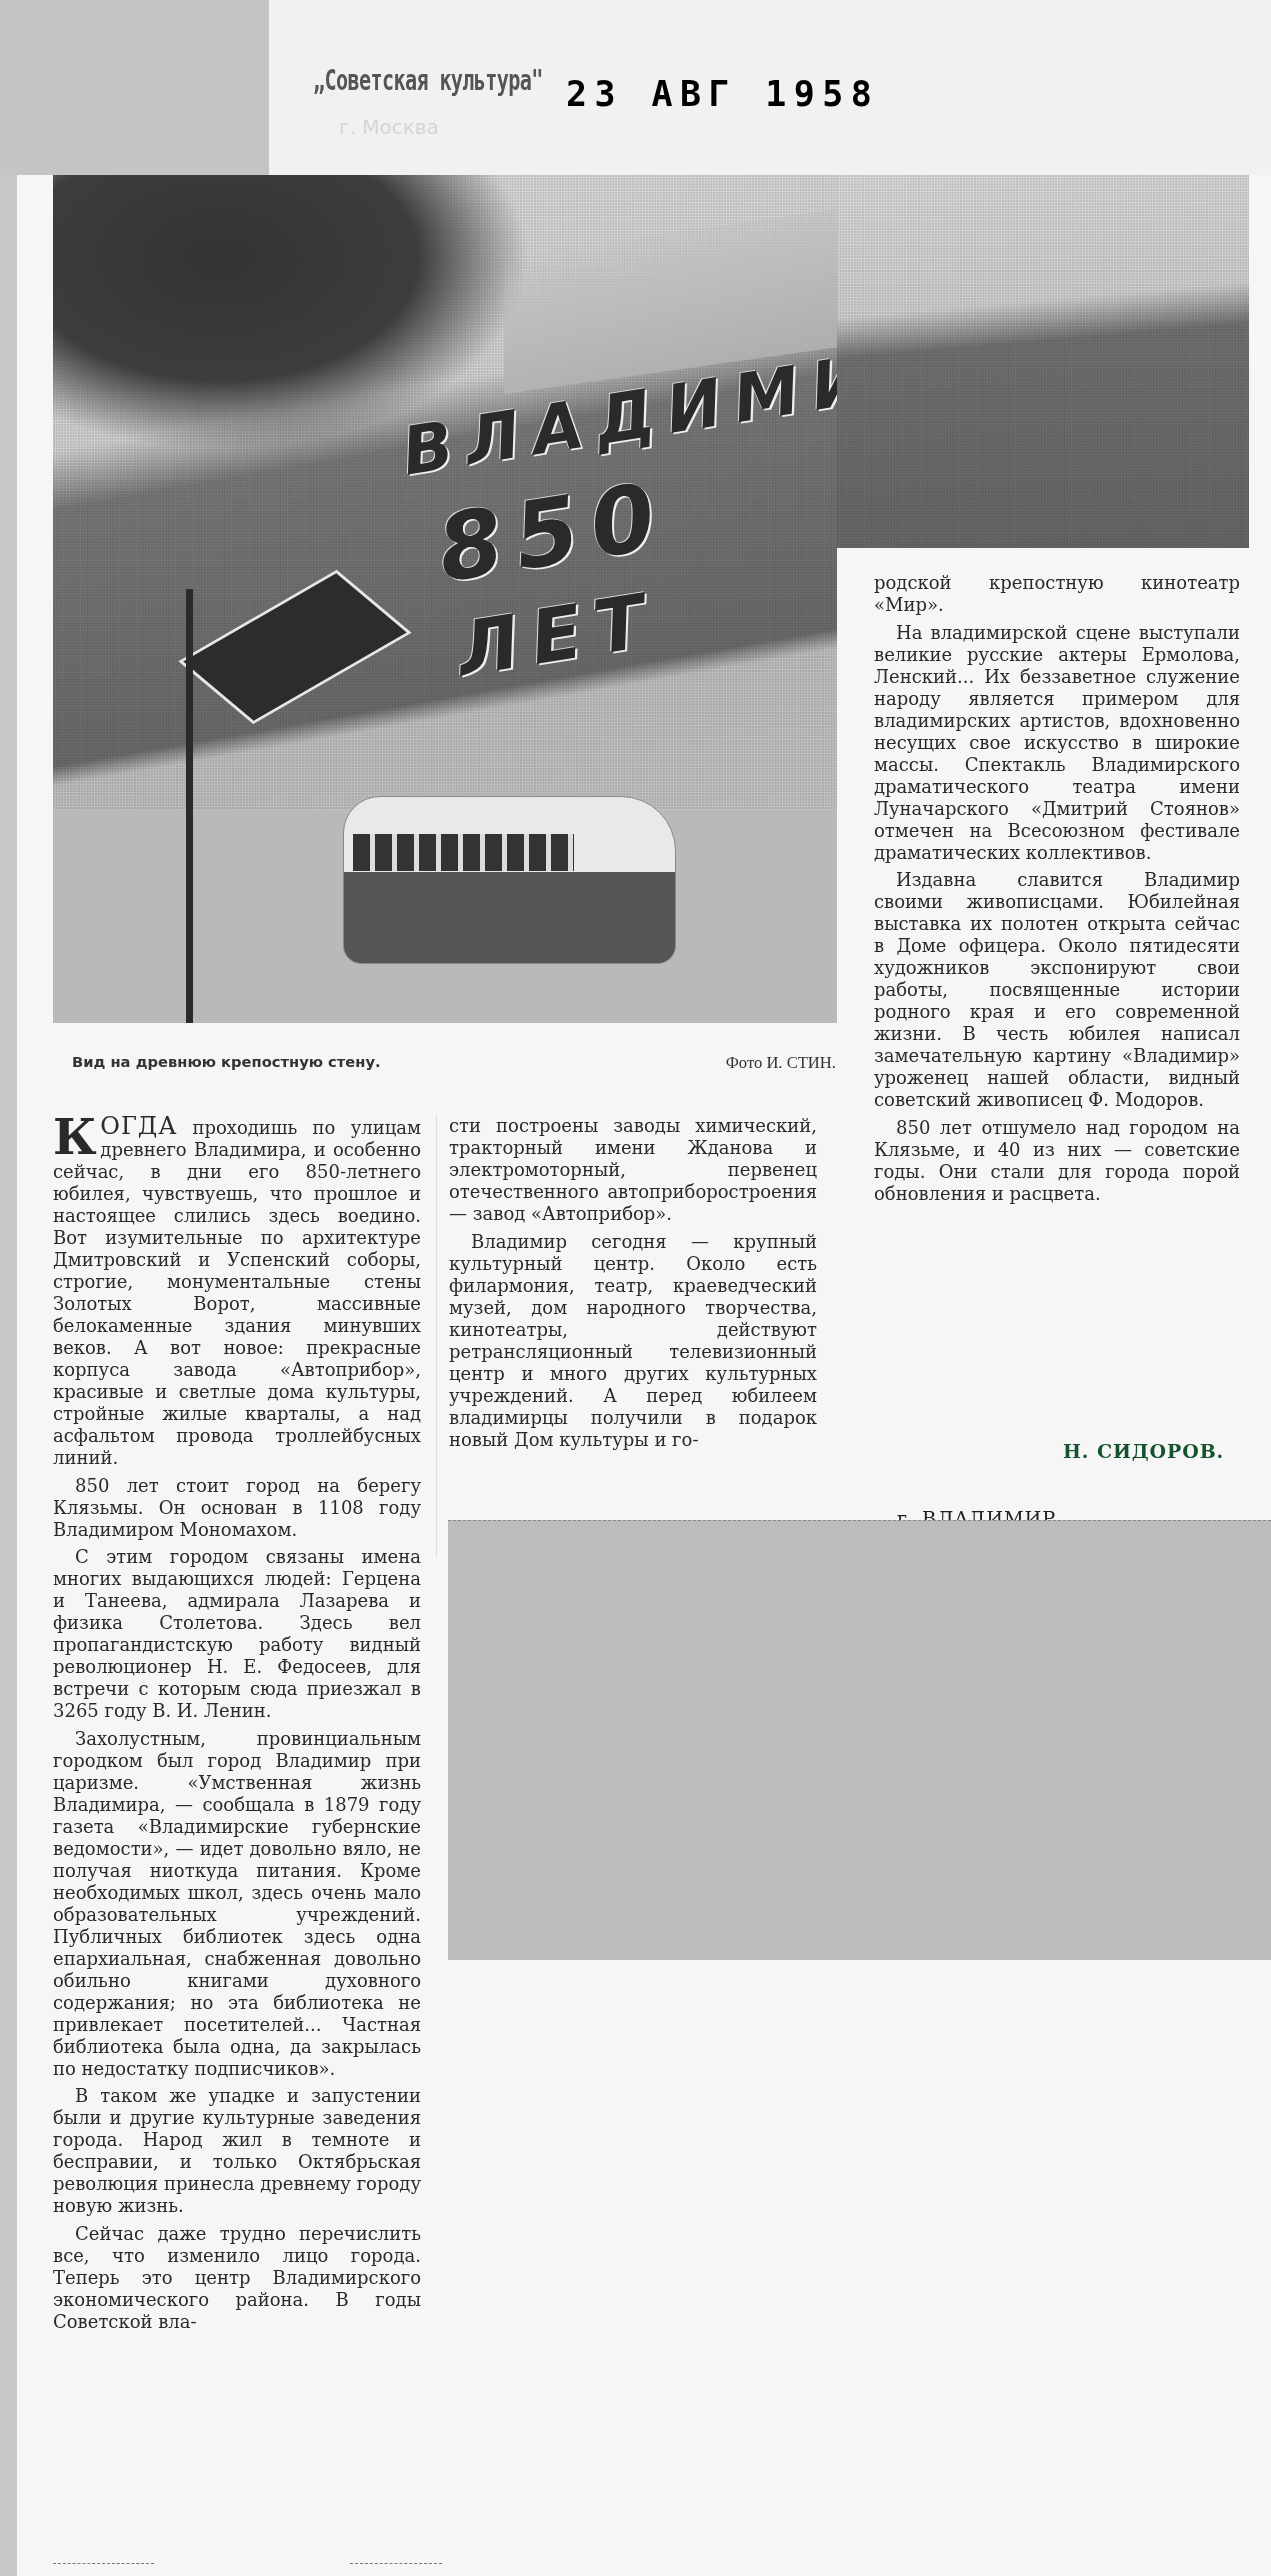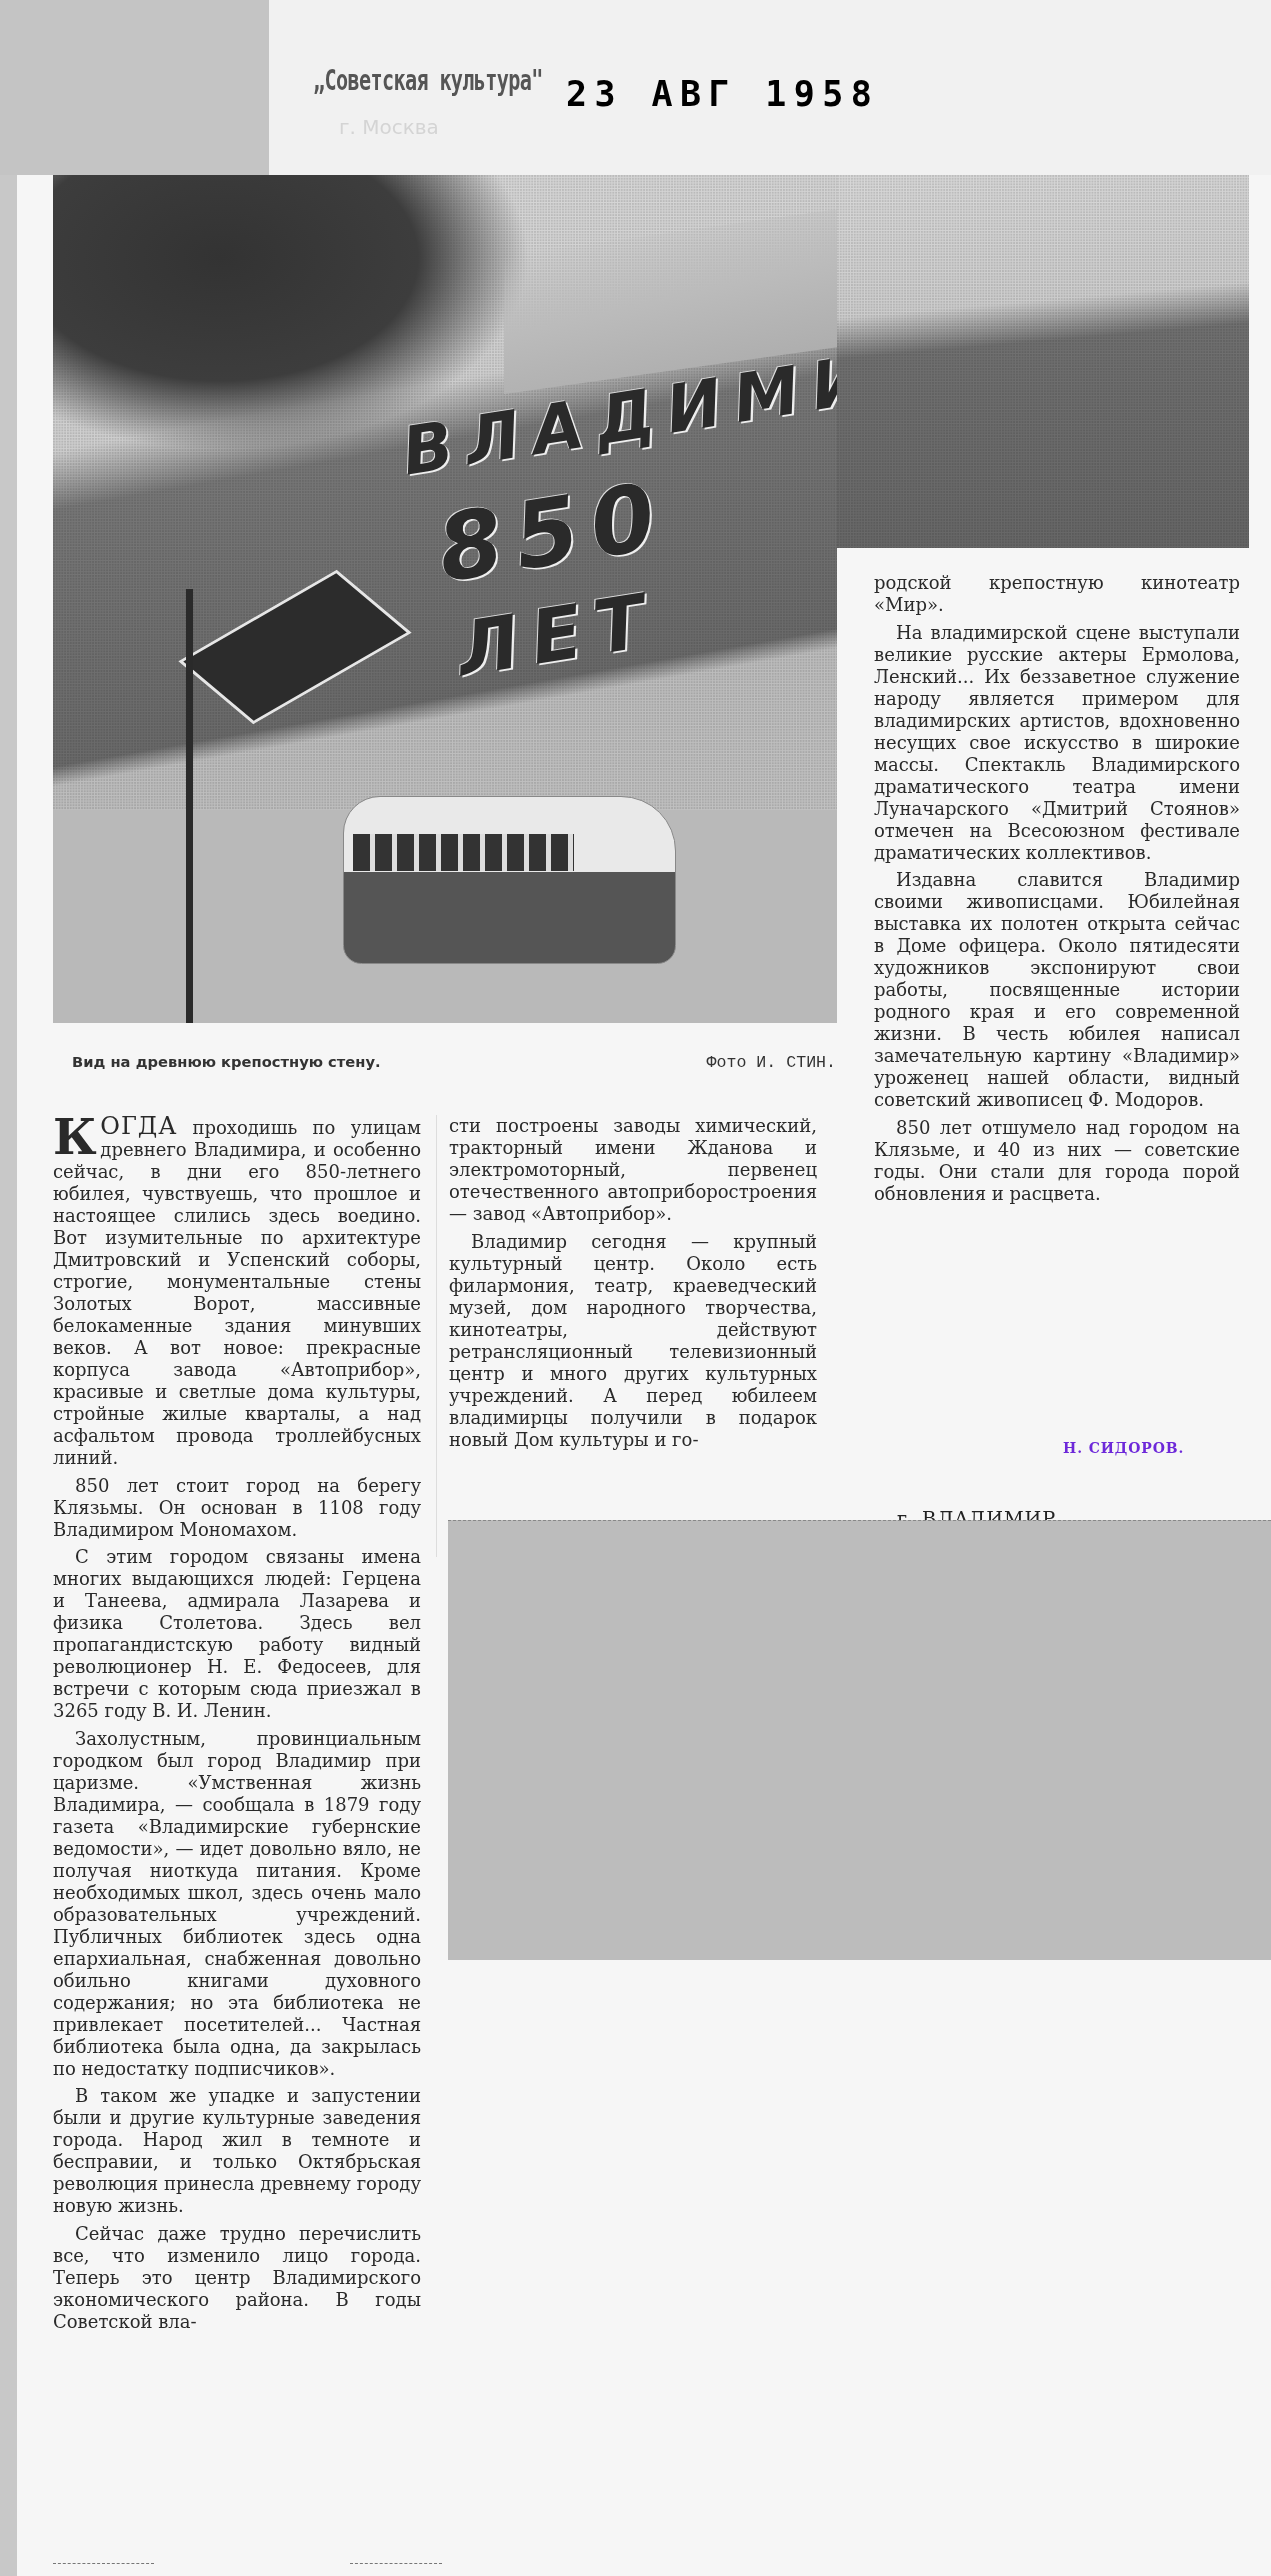--- a/index.html
+++ b/index.html
@@ -80,37 +80,37 @@
     border-radius: 37px 55px 18.4px 18.4px; border: 1.8px solid #888;
   }
   .bus-windows { position:absolute; left:9.2px; top:37px; width:221px; height:37px;
     background: repeating-linear-gradient(90deg, #333 0 16.6px, #ddd 16.6px 22px); }
   
   .caption {
     position: absolute; left: 72px; top: 1053px; width: 764px;
     font-family: "DejaVu Sans", sans-serif; font-weight: bold; font-size: 14.7px; color: #333;
     display: flex; justify-content: space-between;
   }
-  .caption .credit { font-weight: normal; font-family: Liberation Mono, monospace; font-size: 16.6px; }
+  .caption .credit { font-weight: normal; font-family: Liberation Serif, serif; font-size: 16.6px; }
   
   .col {
     position: absolute; font-size: 18px; line-height: 22px; text-align: justify; color: #2a2a2a;
   }
   .col p { margin: 0 0 5.5px 0; text-indent: 22px; hyphens: manual; }
   .col p.noindent { text-indent: 0; }
   .col-1 { left: 53px; top: 1115px; width: 368px; }
   .col-2 { left: 449px; top: 1115px; width: 368px; }
   .col-3 { left: 874px; top: 572px; width: 366px; }
   .dropcap {
     float: left; font-size: 48px; line-height: 40px; margin: 1.8px 3.7px 0 0; font-weight: bold;
   }
   .lead-caps { font-size: 24px; letter-spacing: 0.9px; }
   .signature {
     position: absolute; left: 1063px; top: 1440px;
-    font-family: "DejaVu Serif", serif; font-weight: bold; font-size: 14px; letter-spacing: 0.9px; color: #6d28d9;
+    font-family: "DejaVu Serif", serif; font-weight: bold; font-size: 19px; letter-spacing: 0.9px; color: #14532d;
   }
   .dateline {
     position: absolute; left: 897px; top: 1479px;
     font-family: "DejaVu Serif", serif; font-size: 19.3px; letter-spacing: 0.9px; color: #222; margin-top: 28px;
   }
   
   .gray-cutout {
     position: absolute; left: 448px; top: 1520px; width: 823px; height: 440px;
     background: #bcbcbc;
   }

